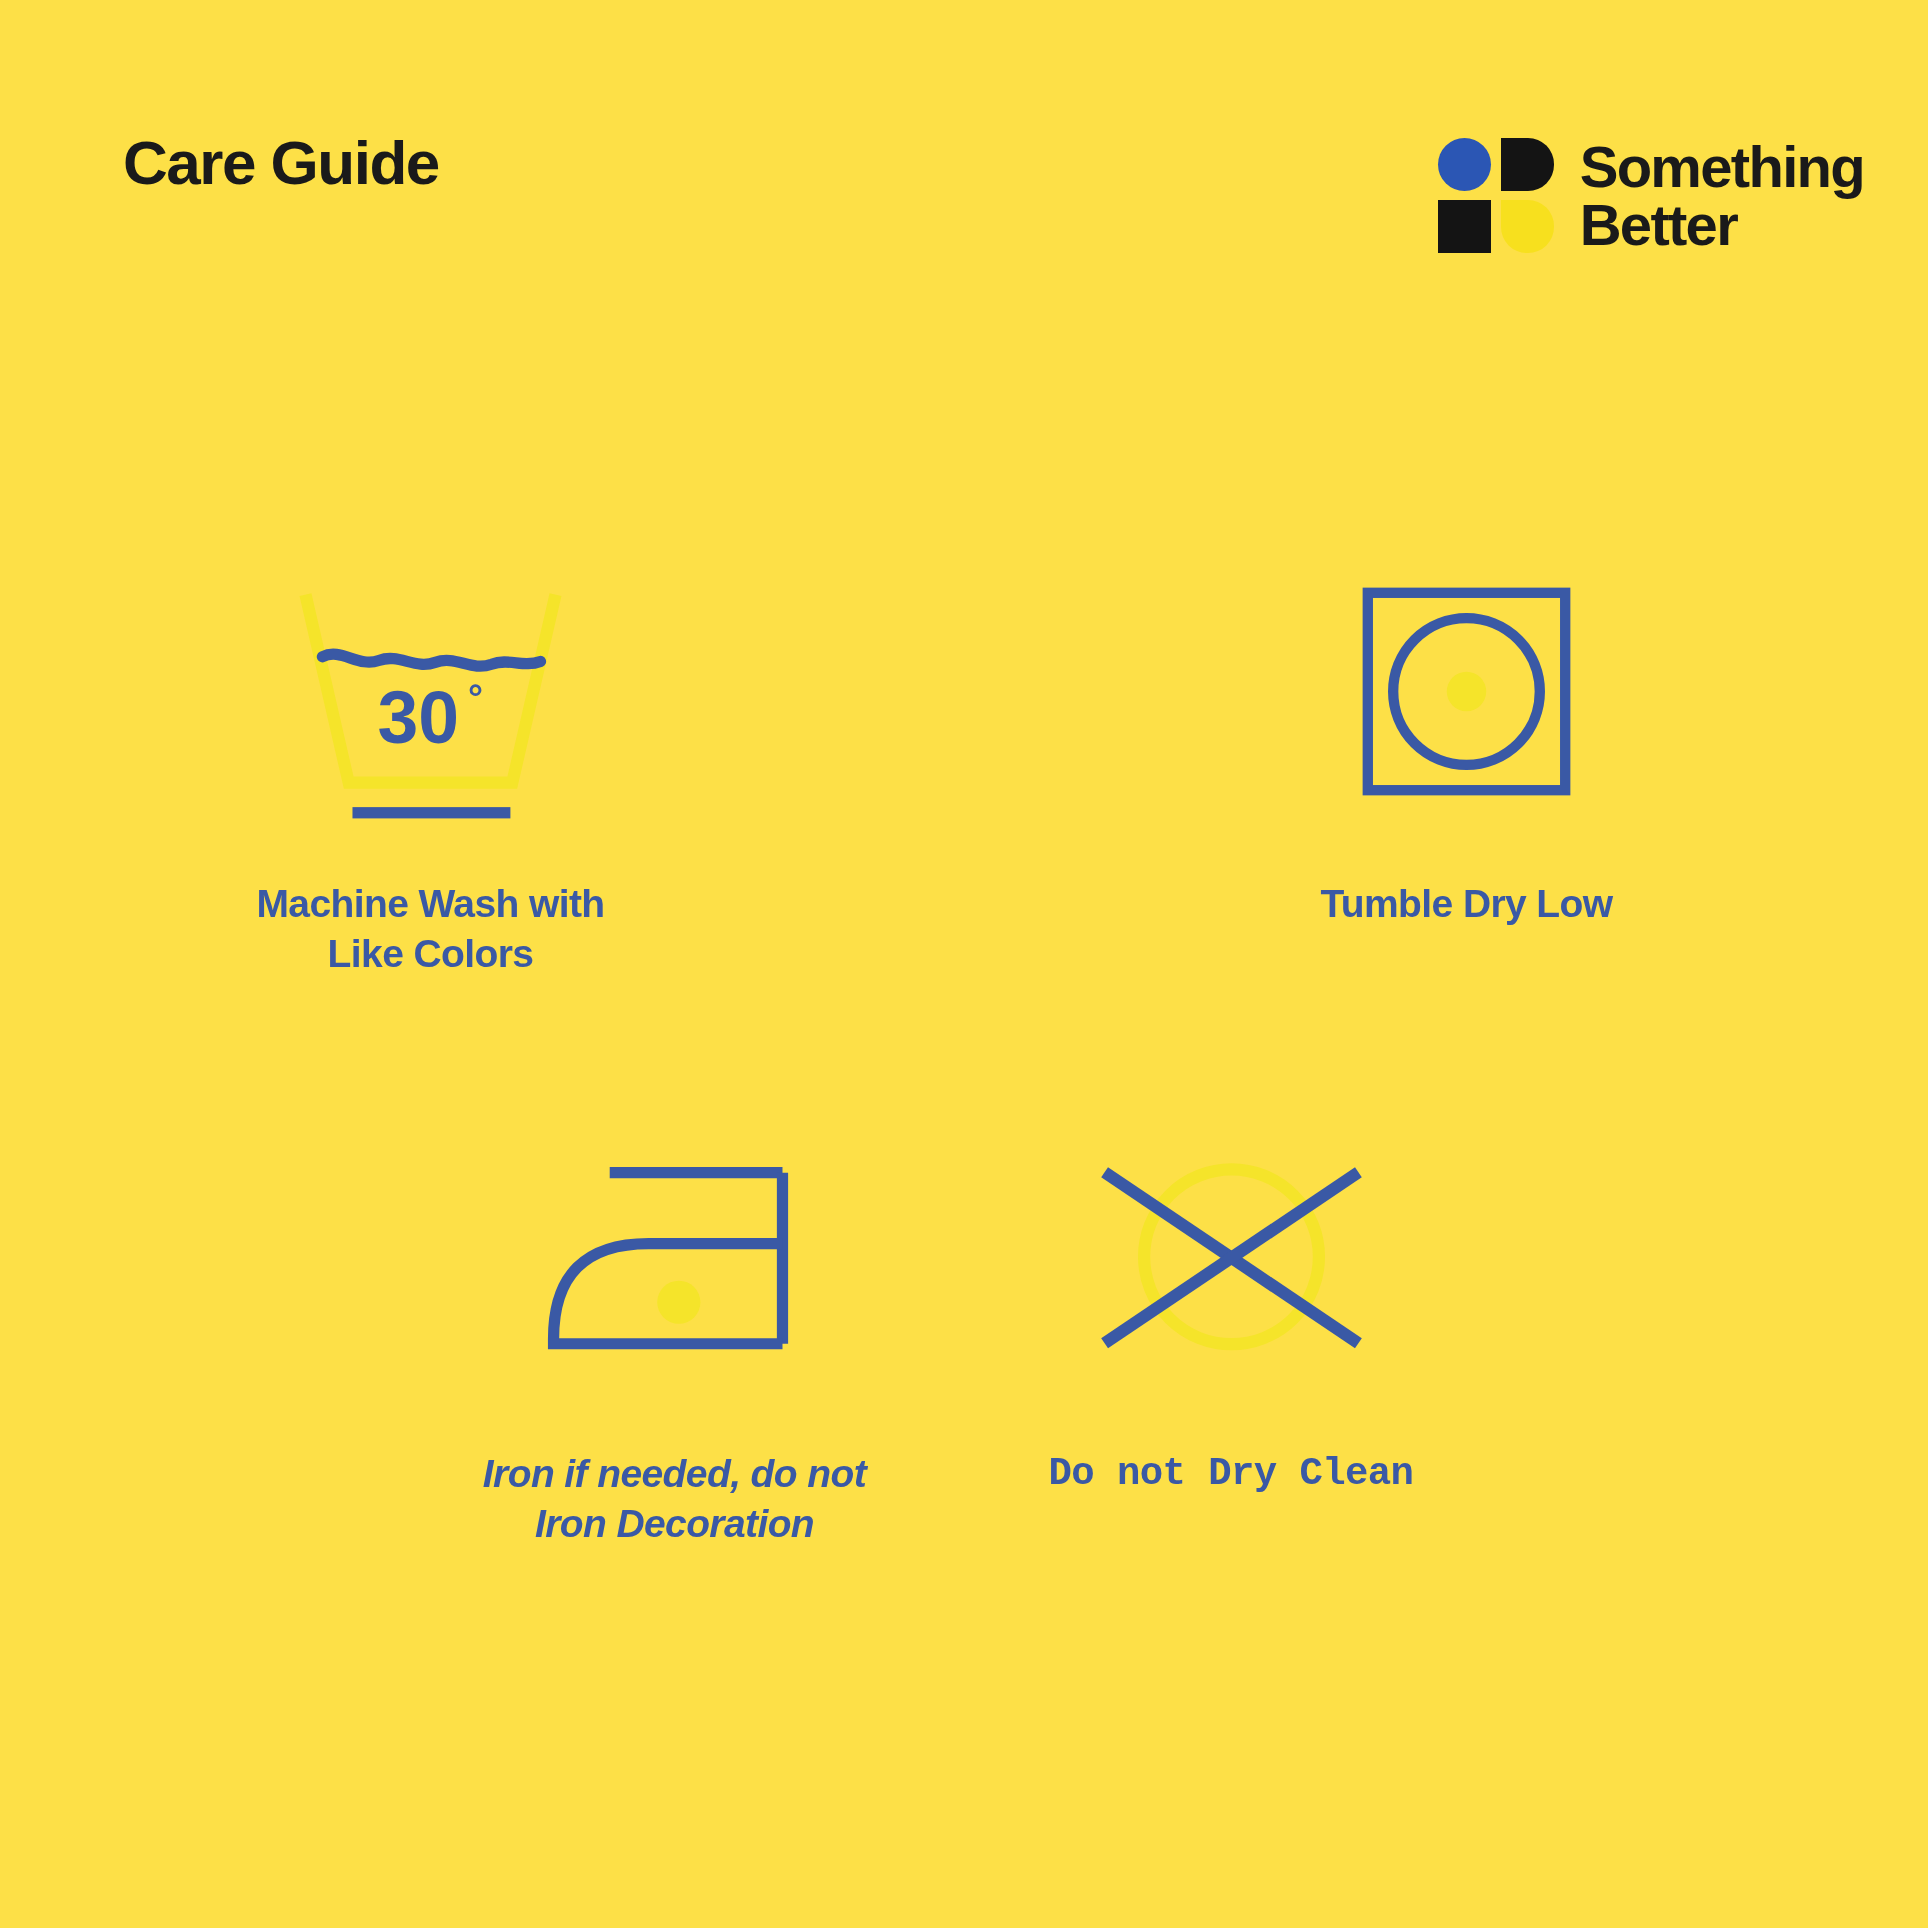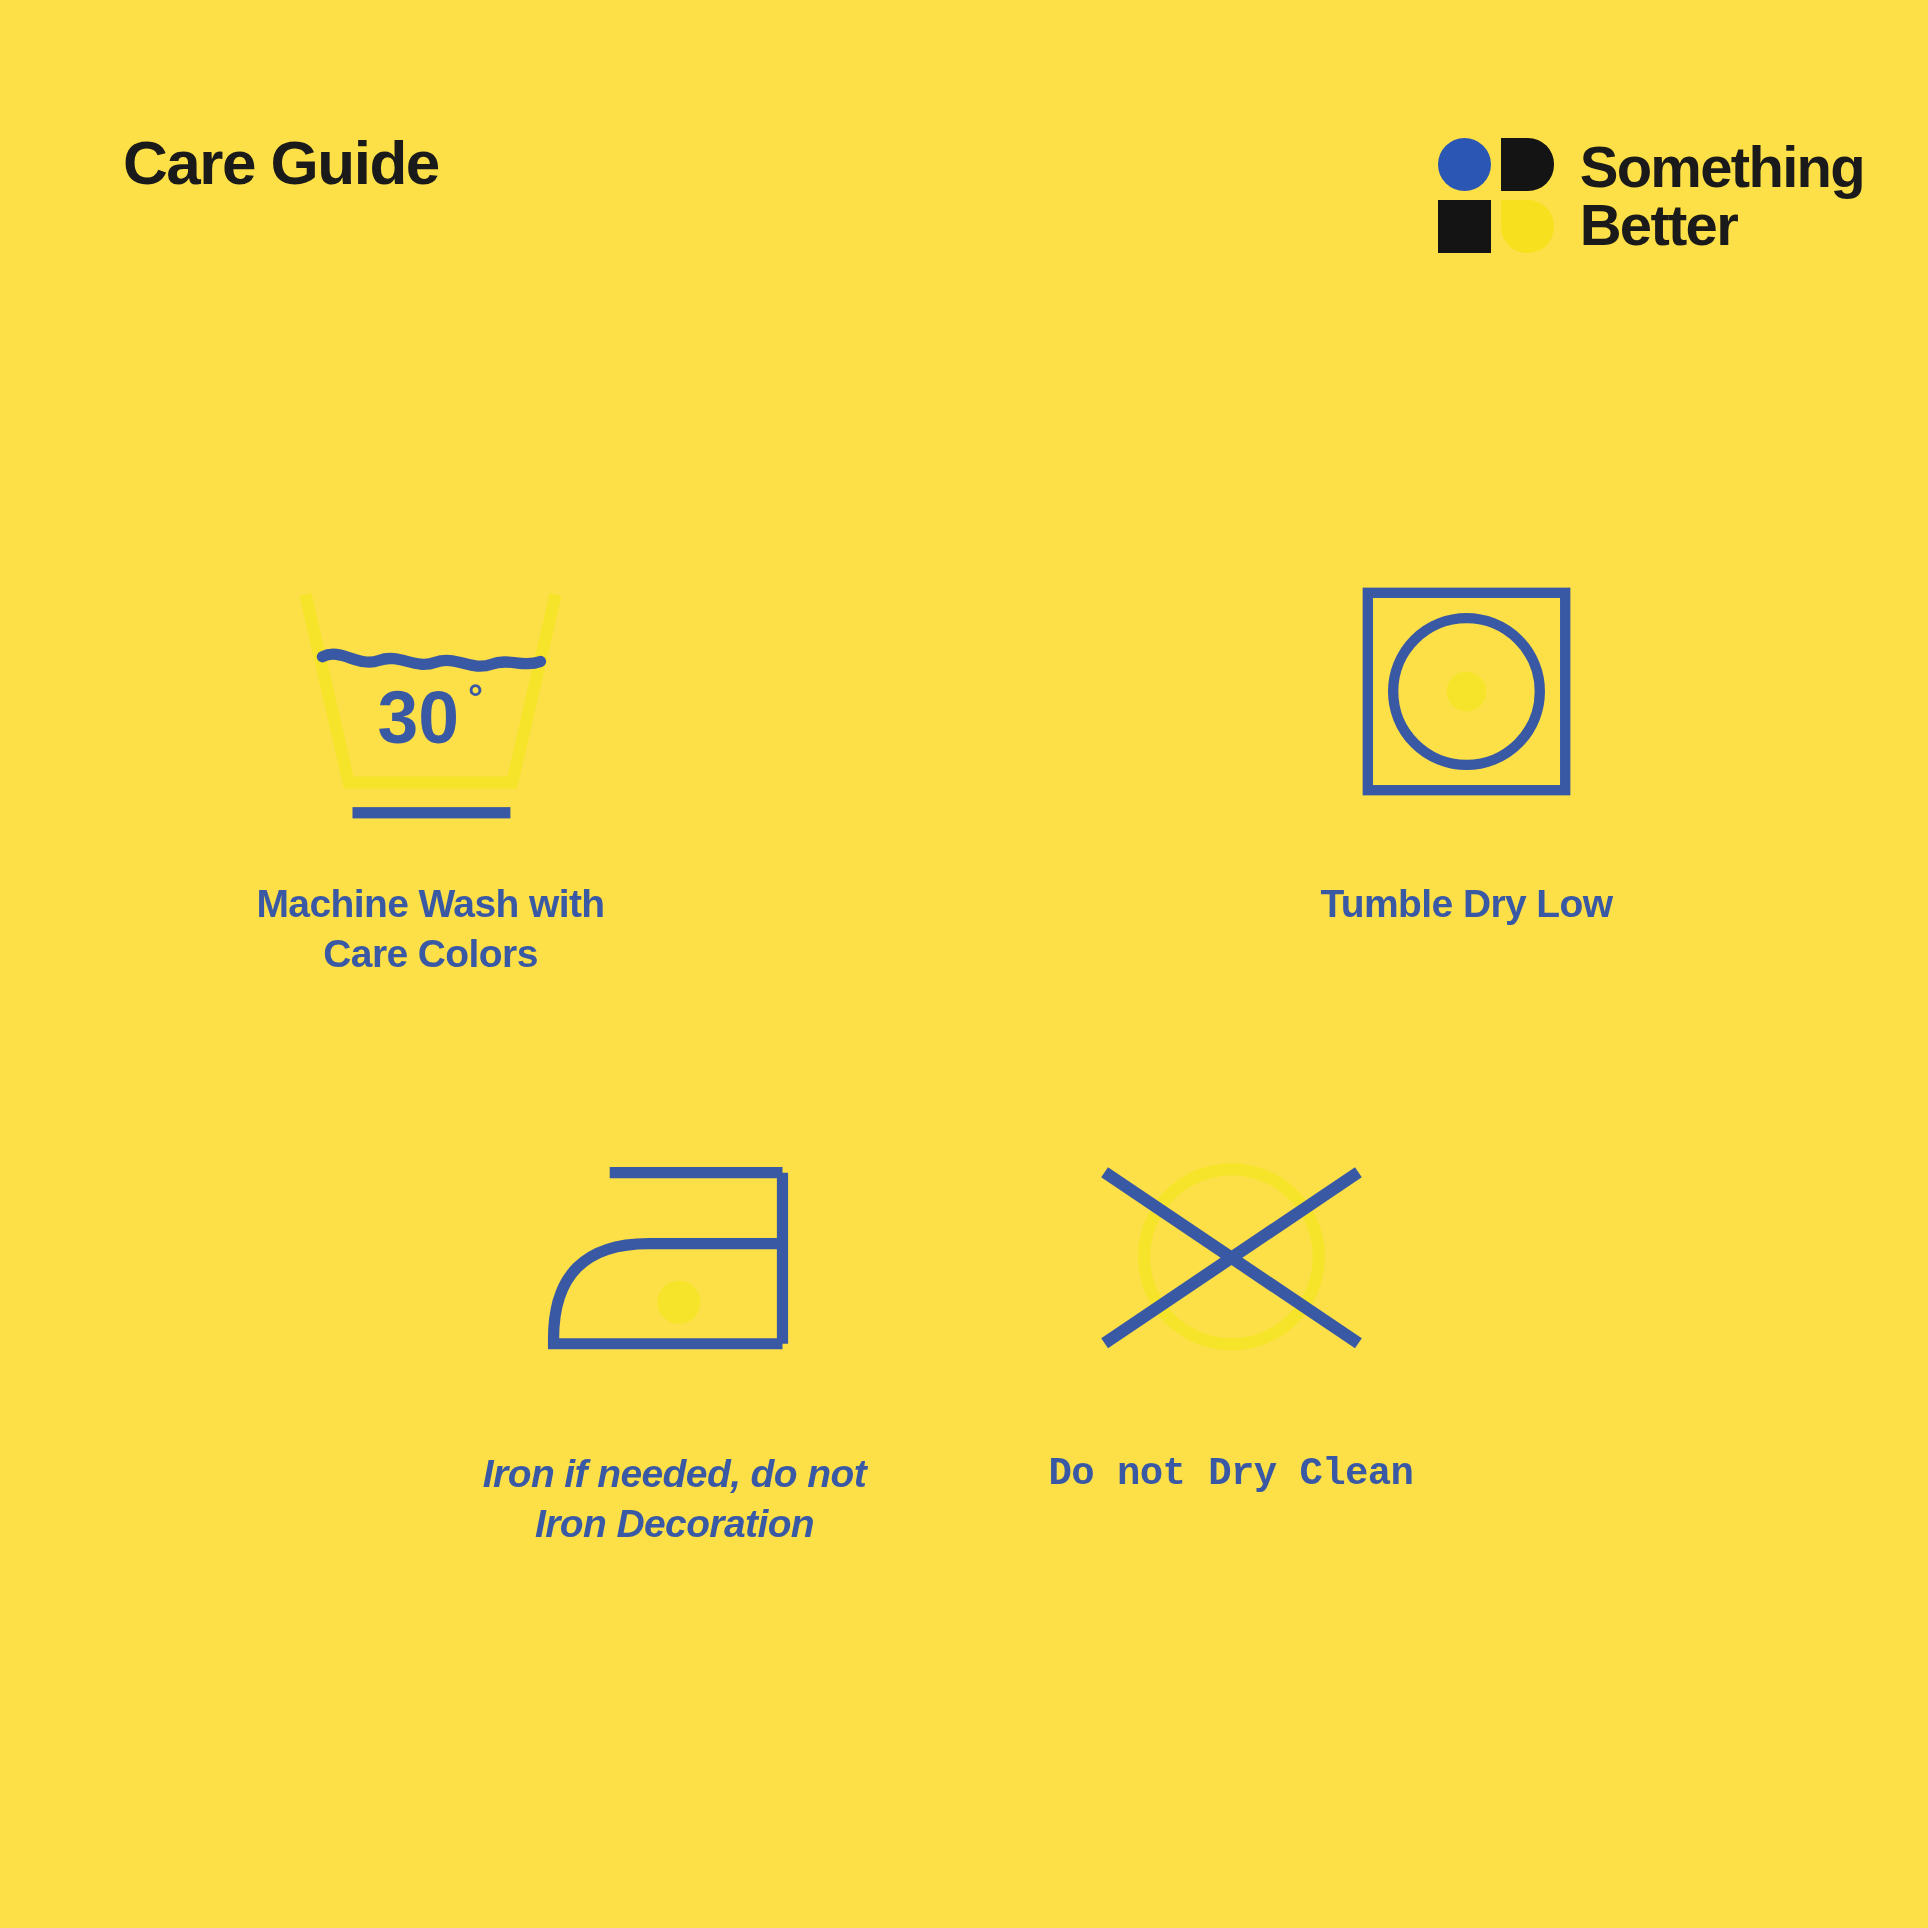--- a/index.html
+++ b/index.html
@@ -170,21 +170,21 @@
 
           <path d="M 50 88 C 70 78, 88 100, 110 92 C 132 84, 148 102, 170 94 C 192 86, 208 104, 230 96 C 248 89, 264 100, 282 93" fill="none" stroke="#3A59A5" stroke-width="12" stroke-linecap="round"></path>
 
           <rect x="82" y="248" width="168" height="12" fill="#3A59A5"></rect>
 
           <text x="152" y="180" text-anchor="middle" font-family="Liberation Sans, sans-serif" font-size="78" font-weight="700" fill="#3A59A5">30</text>
           <text x="205" y="145" text-anchor="start" font-family="Liberation Sans, sans-serif" font-size="40" font-weight="700" fill="#3A59A5">°</text>
         </svg>
       </div>
       <div class="caption">Machine Wash with
-Care Colors</div>
+Like Colors</div>
     </div>
 
 
     <div class="cell cell-tumble">
       <div class="icon-box">
         <svg width="311" height="282" viewBox="0 0 330 300">
           <rect x="60" y="20" width="210" height="210" fill="none" stroke="#3A59A5" stroke-width="11"></rect>
           <circle cx="165" cy="125" r="78" fill="none" stroke="#3A59A5" stroke-width="11"></circle>
           <circle cx="165" cy="125" r="21" fill="#F5E42A"></circle>
         </svg>

